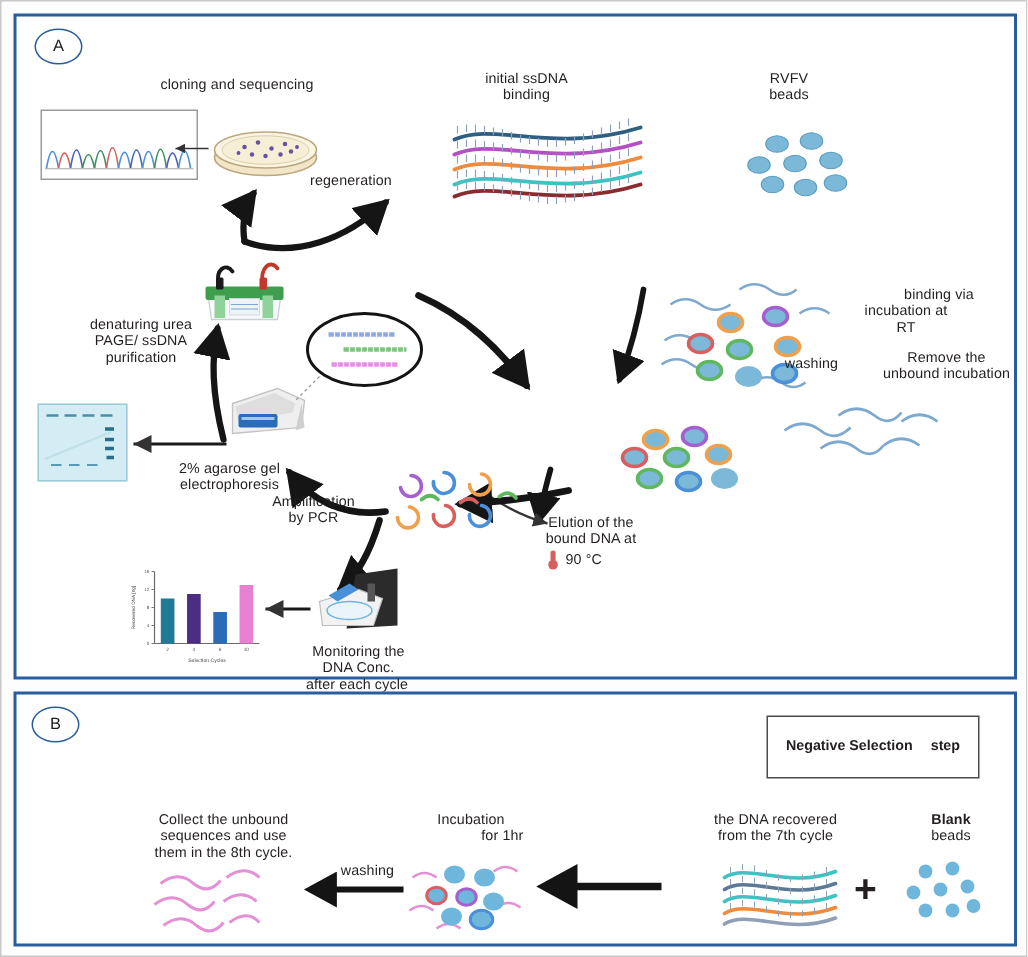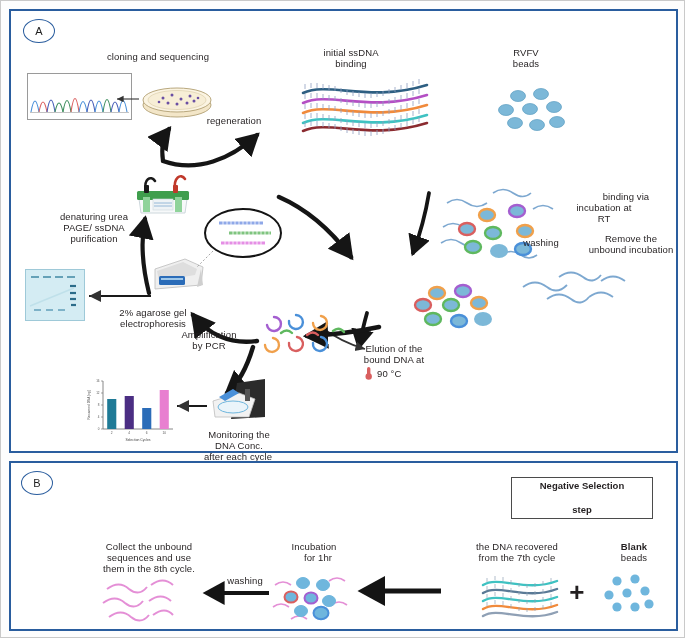--- a/index.html
+++ b/index.html
@@ -334,31 +334,31 @@
 
     <div class="lbl" style="left:28px;top:200px;width:110px;">denaturing urea</div>
     <div class="lbl" style="left:28px;top:211px;width:110px;">PAGE/ ssDNA</div>
     <div class="lbl" style="left:28px;top:222px;width:110px;">purification</div>
   </div>
 
   <div class="panel" id="panelB">
 
     <div class="panel-tag" style="left:10px;top:8px;">B</div>
 
-    <div class="nsbox" style="left:500px;top:14px;width:140px;height:40px;flex-direction:column;gap:12px;">
+    <div class="nsbox" style="left:500px;top:14px;width:140px;height:40px;flex-direction:row;gap:12px;">
       <span>Negative Selection</span>
       <span>step</span>
     </div>
 
     <div class="lbl" style="left:58px;top:89px;width:160px;">sequences and use</div>
     <div class="lbl" style="left:58px;top:78px;width:160px;">Collect the unbound</div>
     <div class="lbl" style="left:58px;top:100px;width:160px;">them in the 8th cycle.</div>
 
     <div class="lbl" style="left:258px;top:78px;width:90px;">Incubation</div>
-    <div class="lbl" style="left:262px;top:89px;width:90px;">for 1hr</div>
+    <div class="lbl" style="left:248px;top:89px;width:90px;text-align:right;">for 1hr</div>
 
     <div class="lbl" style="left:436px;top:78px;width:140px;">the DNA recovered</div>
     <div class="lbl" style="left:436px;top:89px;width:140px;">from the 7th cycle</div>
 
     <div class="lbl" style="left:588px;top:78px;width:70px;font-weight:bold;">Blank</div>
     <div class="lbl" style="left:588px;top:89px;width:70px;">beads</div>
 
     <div class="lbl" style="left:204px;top:112px;width:60px;">washing</div>
 
     <svg style="left:0;top:0;" width="669" height="170">

